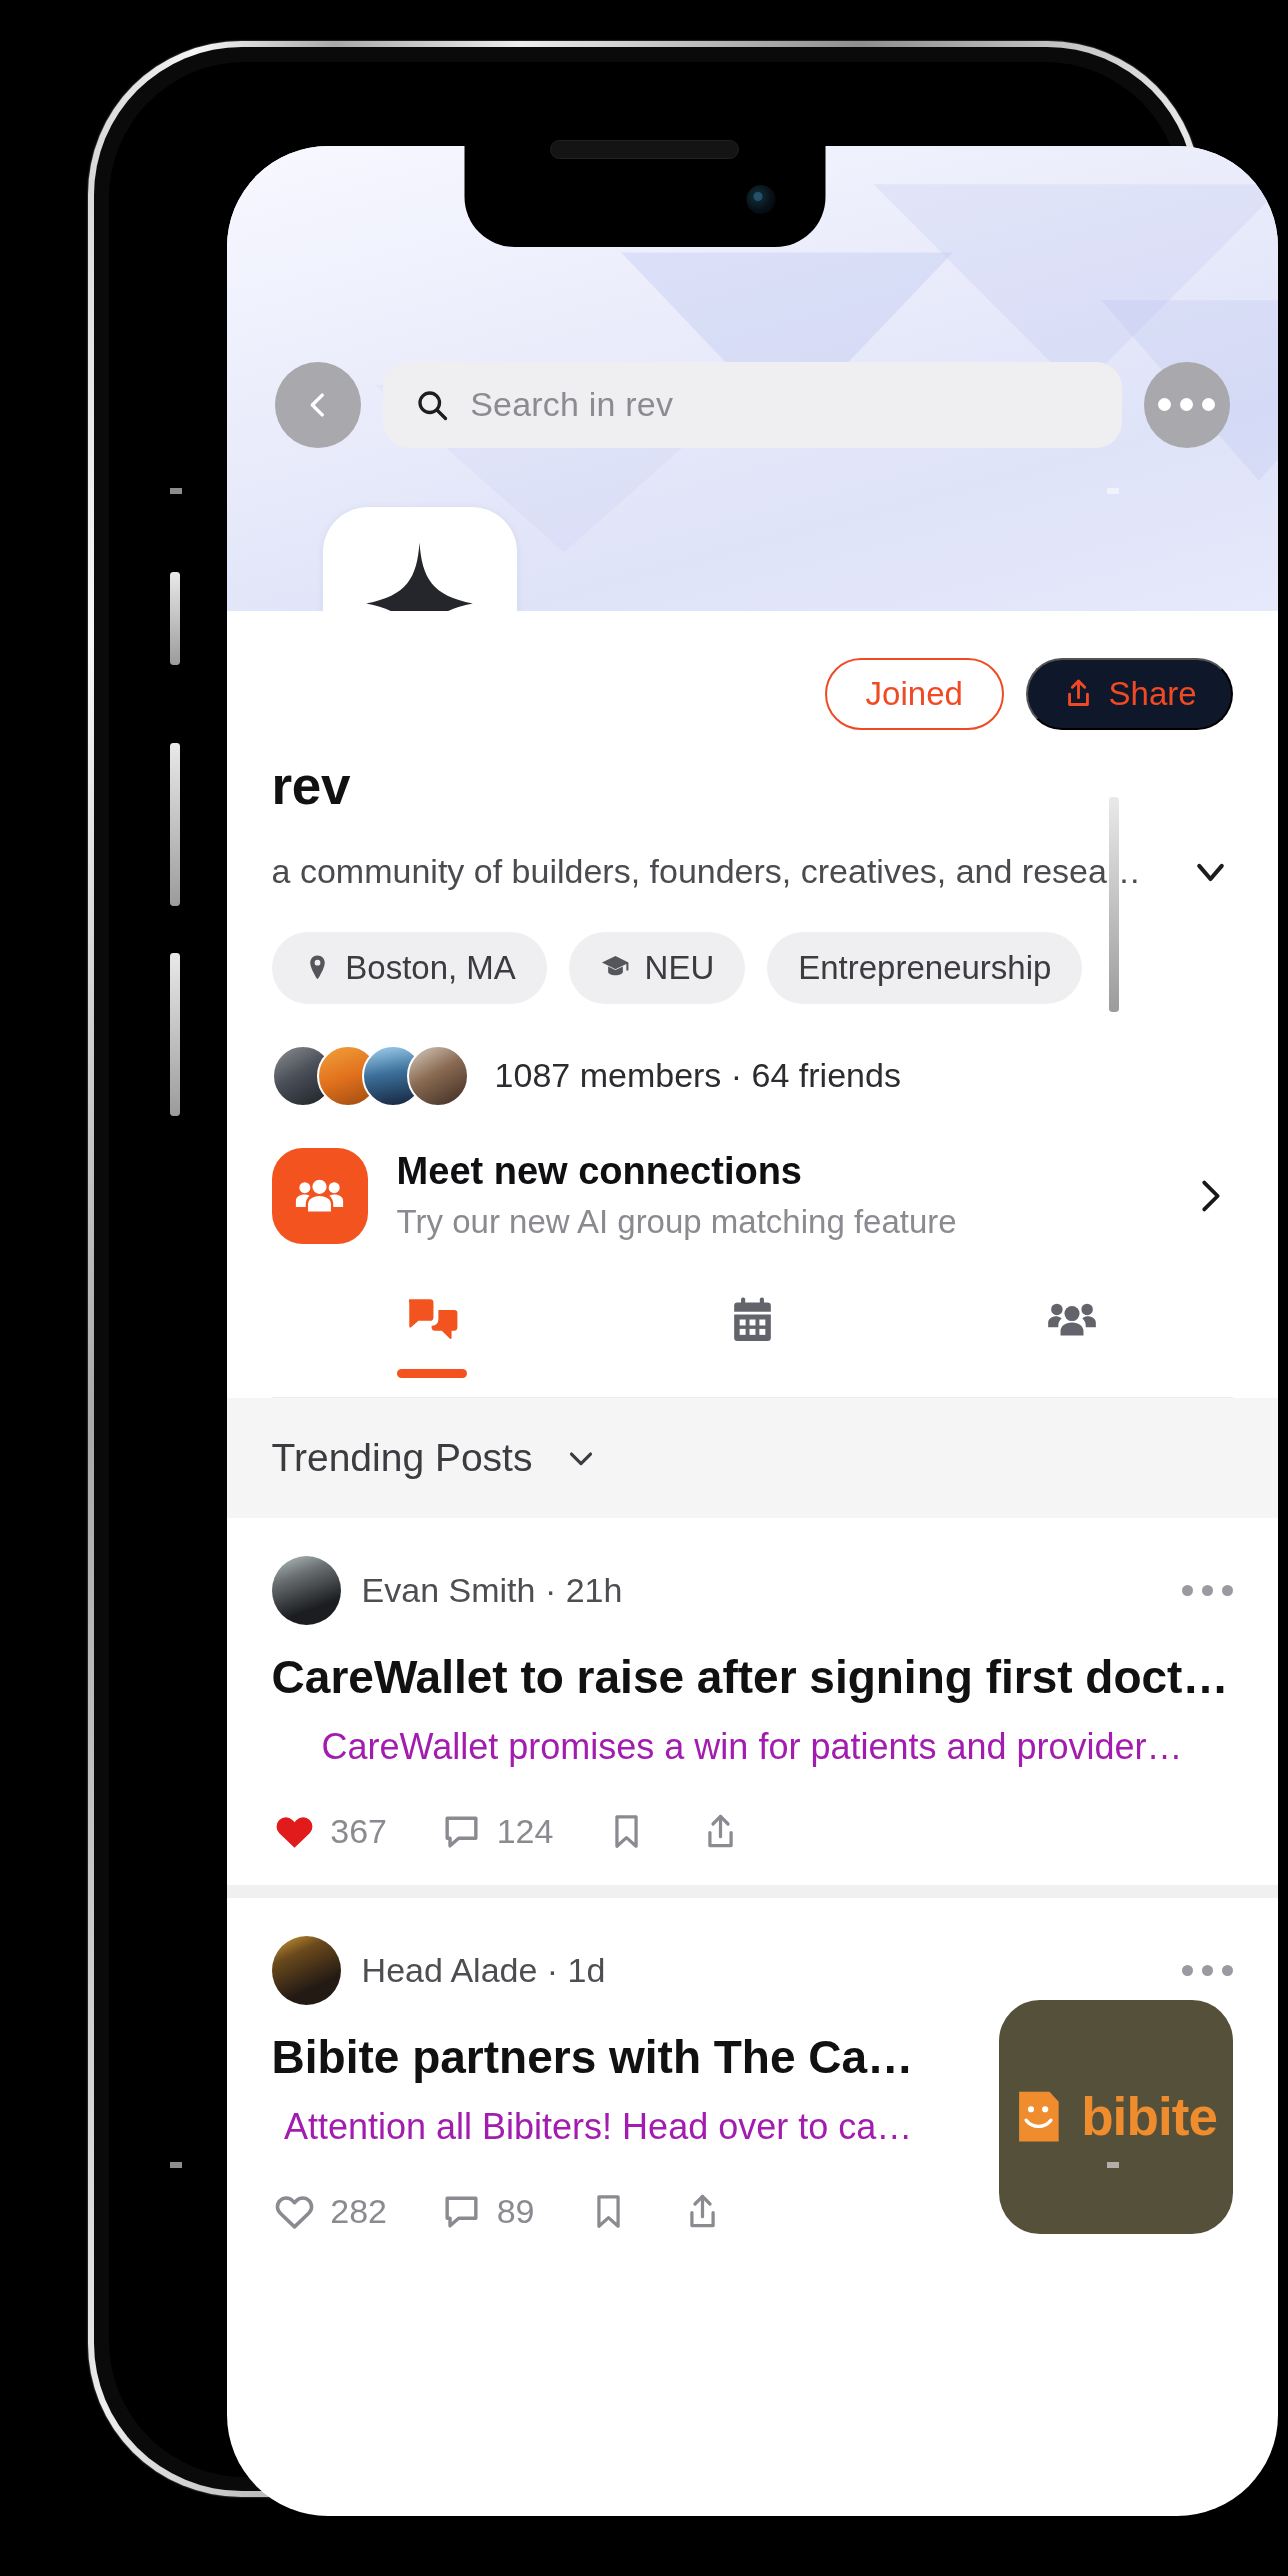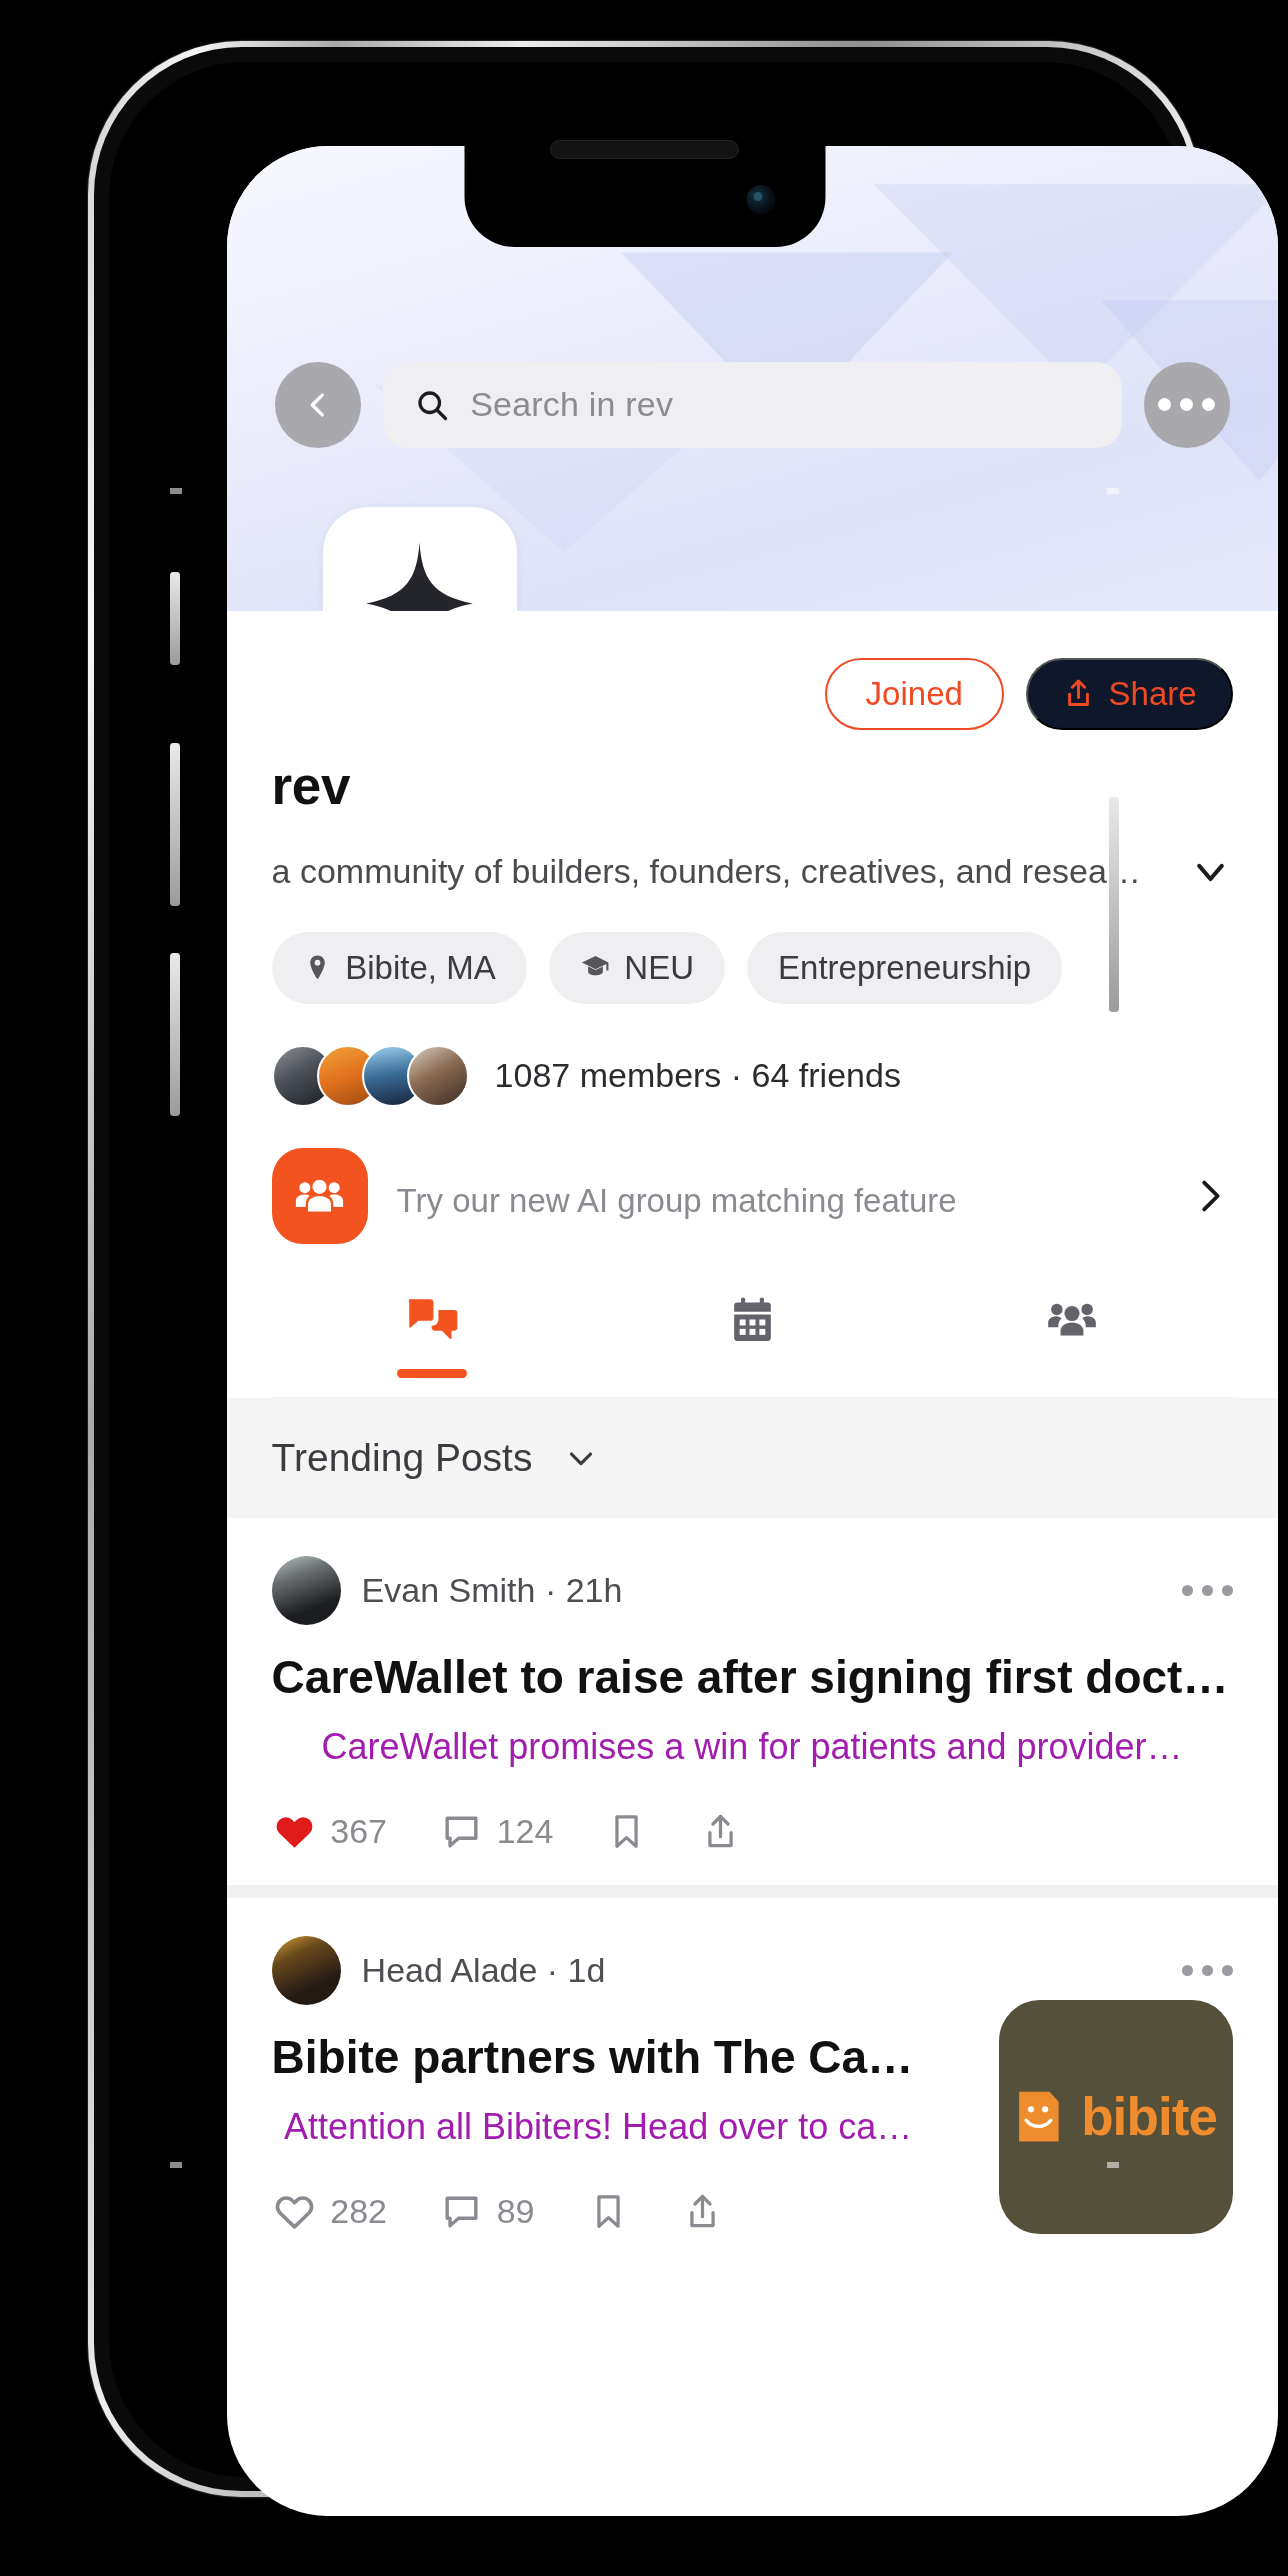--- a/index.html
+++ b/index.html
@@ -284,21 +284,21 @@
               <svg width="45" height="45" viewBox="0 0 24 24" fill="none" stroke="#1d1d20" stroke-width="2.2" stroke-linecap="round" stroke-linejoin="round">
                 <polyline points="6 9 12 16 18 9"></polyline>
               </svg>
             </div>
 
             <div class="tags">
               <div class="tag">
                 <svg width="29" height="29" viewBox="0 0 24 24" fill="#55555c">
                   <path d="M12 2C8.5 2 6 4.6 6 8c0 4.4 5.1 12.5 5.3 12.8a.85.85 0 0 0 1.4 0C12.9 20.5 18 12.4 18 8c0-3.4-2.5-6-6-6zm0 8.4A2.4 2.4 0 1 1 12 5.6a2.4 2.4 0 0 1 0 4.8z"></path>
                 </svg>
-                <span>Bibite, MA</span>
+                <span>Boston, MA</span>
               </div>
               <div class="tag">
                 <svg width="31" height="31" viewBox="0 0 24 24" fill="#55555c">
                   <path d="M12 3 1.5 8.2 12 13.4l8.4-4.2v5.1h1.6V8.2z"></path>
                   <path d="M6.3 11.2v4c0 1.5 2.6 2.8 5.7 2.8s5.7-1.3 5.7-2.8v-4L12 14z"></path>
                 </svg>
                 <span>NEU</span>
               </div>
               <div class="tag">
                 <span>Entrepreneurship</span>
@@ -320,20 +320,21 @@
                 <svg width="55" height="55" viewBox="0 0 24 24" fill="#ffffff">
                   <circle cx="12" cy="8.2" r="3.1"></circle>
                   <circle cx="5.6" cy="8.6" r="2.4"></circle>
                   <circle cx="18.4" cy="8.6" r="2.4"></circle>
                   <path d="M12 12.2c-3 0-5 1.6-5 3.5V19h10v-3.3c0-1.9-2-3.5-5-3.5z"></path>
                   <path d="M5.6 11.6c-2.3 0-3.9 1.2-3.9 2.7V17H6v-1.3c0-1.4.6-2.7 1.7-3.6a6 6 0 0 0-2.1-.5z"></path>
                   <path d="M18.4 11.6c-.8 0-1.5.2-2.1.5 1.1.9 1.7 2.2 1.7 3.6V17h4.3v-2.7c0-1.5-1.6-2.7-3.9-2.7z"></path>
                 </svg>
               </div>
               <div class="connect-txt">
+                <div class="connect-t">Meet new connections</div>
                 <div class="connect-s">Try our new AI group matching feature</div>
               </div>
               <svg width="46" height="46" viewBox="0 0 24 24" fill="none" stroke="#18181b" stroke-width="2" stroke-linecap="round" stroke-linejoin="round">
                 <polyline points="9 5 16 12 9 19"></polyline>
               </svg>
             </div>
 
             <div class="tabs">
               <div class="tab">
                 <svg width="62" height="58" viewBox="0 0 24 24" fill="#f2531f">

